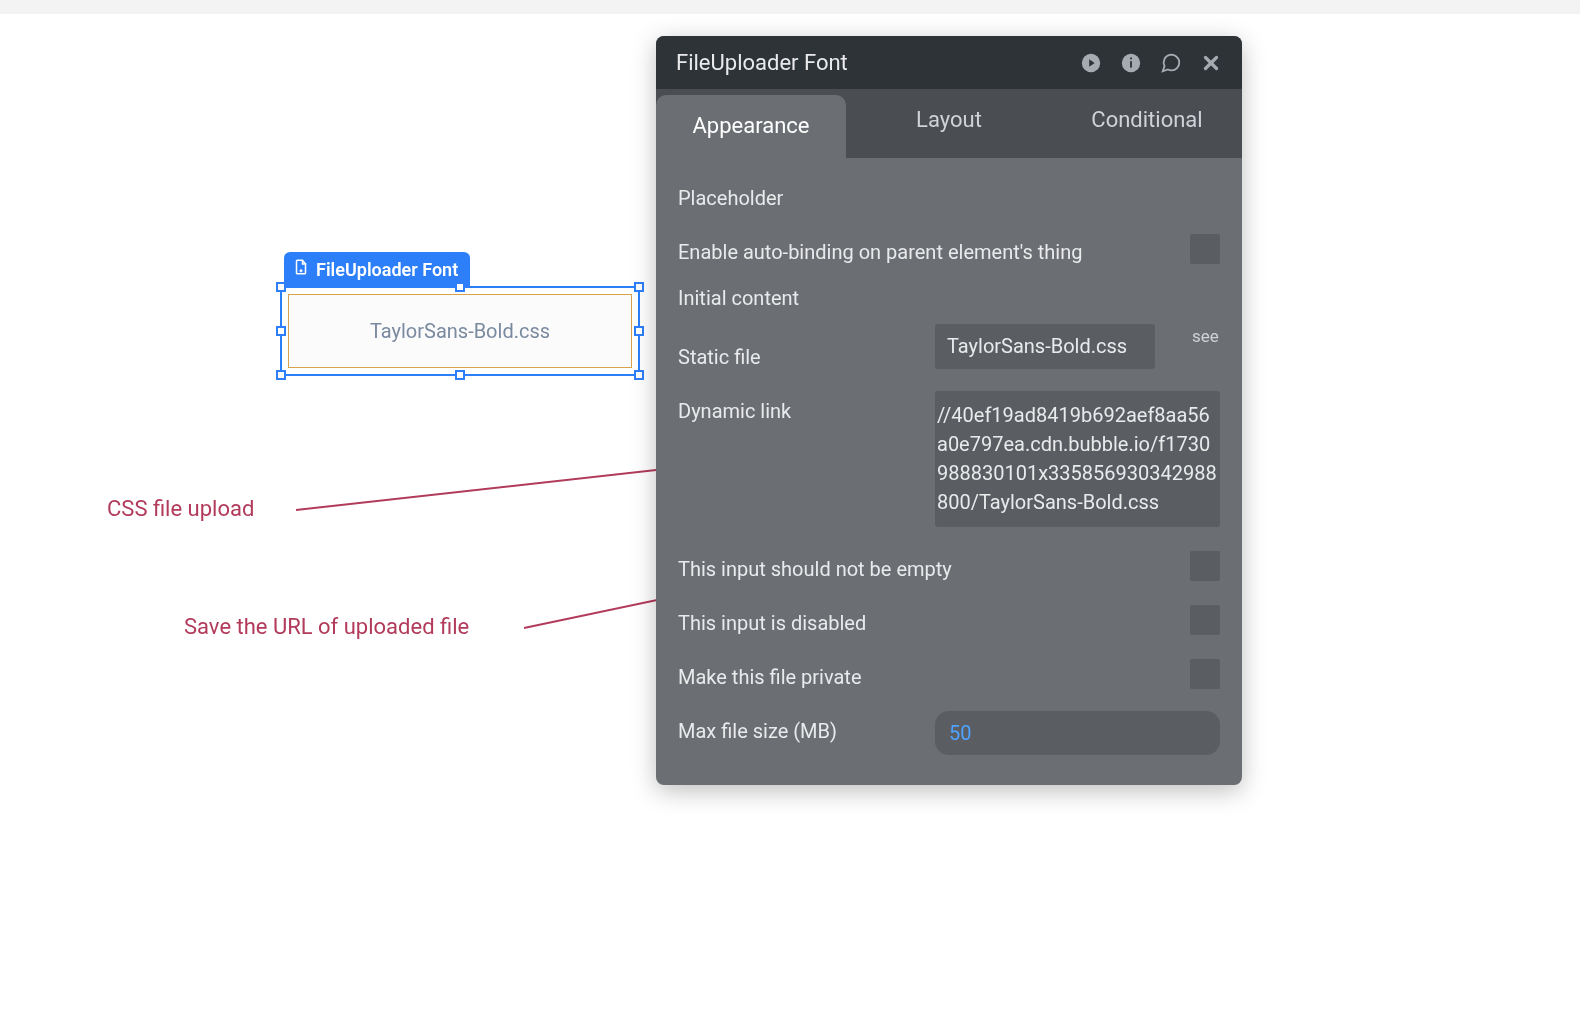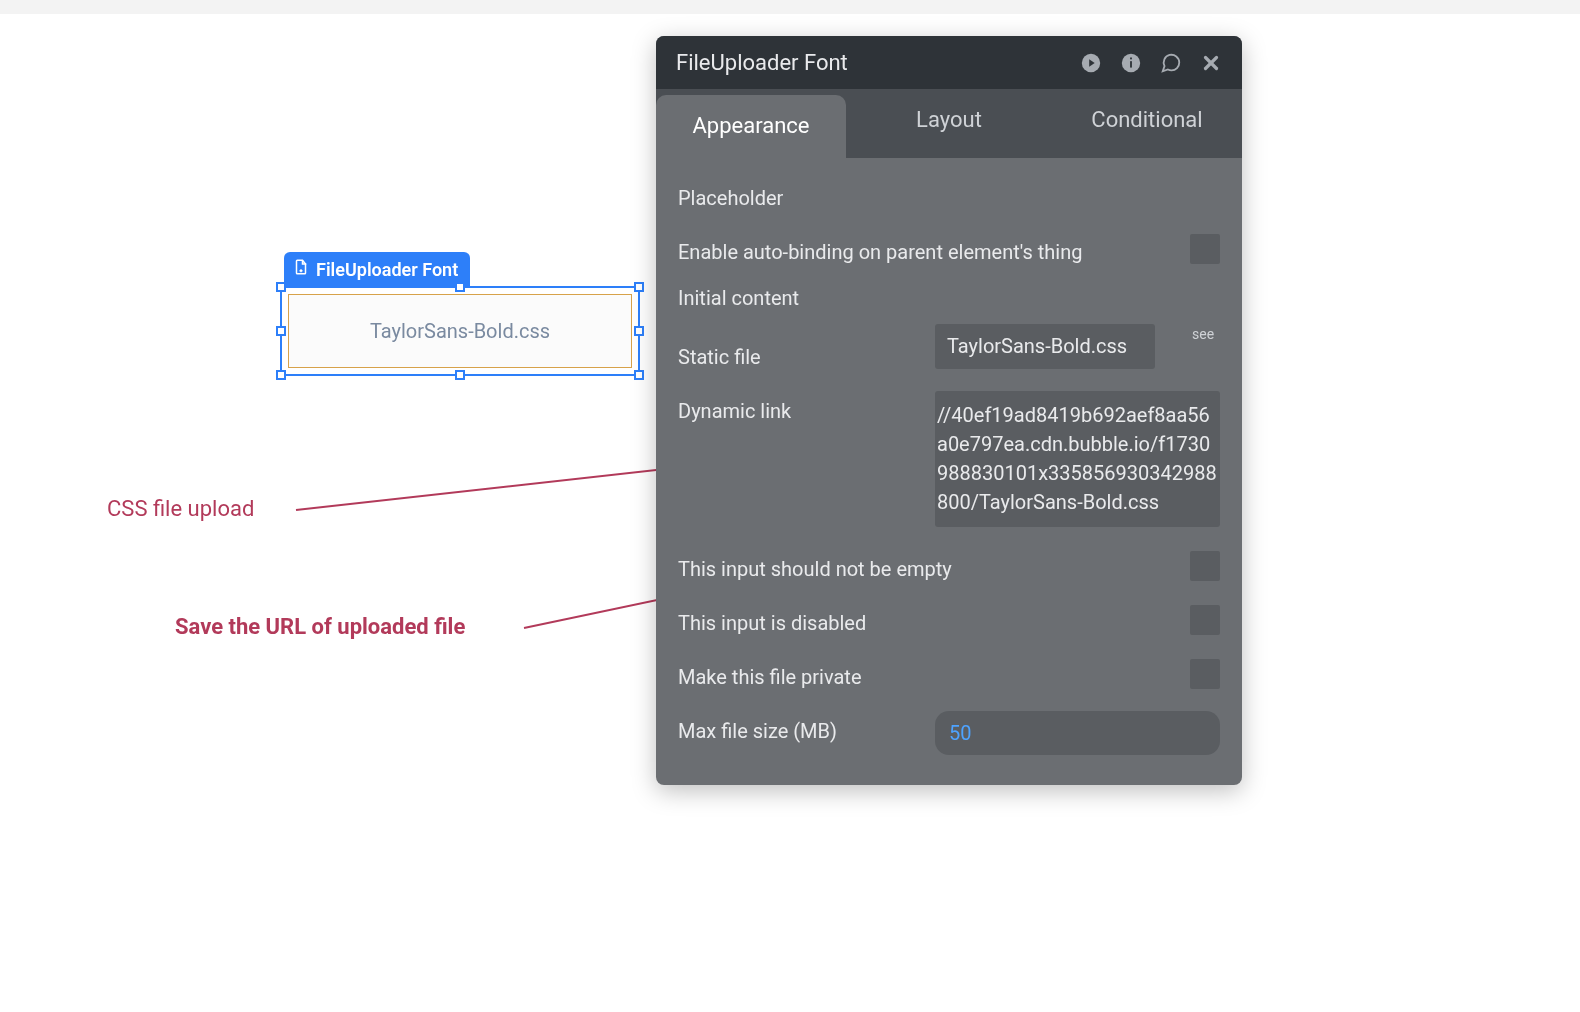--- a/index.html
+++ b/index.html
@@ -69,21 +69,21 @@
   .h-bm { bottom: -6px; left: 50%; margin-left: -5px; }
   .h-br { bottom: -6px; right: -6px; }
 
   
   .annotation {
     position: absolute;
     color: #b23a5a;
     font-size: 22px;
   }
   .ann1 { left: 107px; top: 496px; }
-  .ann2 { left: 175px; top: 614px; font-weight: bold; }
+  .ann2 { left: 184px; top: 614px; }
 
   svg.arrow {
     position: absolute;
     overflow: visible;
     pointer-events: none;
   }
 
   
   .panel {
     position: absolute;
@@ -151,21 +151,21 @@
     border-radius: 3px;
     padding: 10px 2px;
     color: #e9eaec;
     min-height: 40px;
     word-break: break-all;
     line-height: 1.45;
   }
   .field.tight { padding: 8px 12px; }
   .see-link {
     color: #cfd2d6;
-    font-size: 14px;
+    font-size: 17px;
     margin-left: 10px;
     padding-top: 2px;
     cursor: pointer;
     align-self: flex-start;
   }
   .checkbox {
     width: 30px; height: 30px;
     background: #5a5d61;
     border-radius: 2px;
     flex: 0 0 30px;

